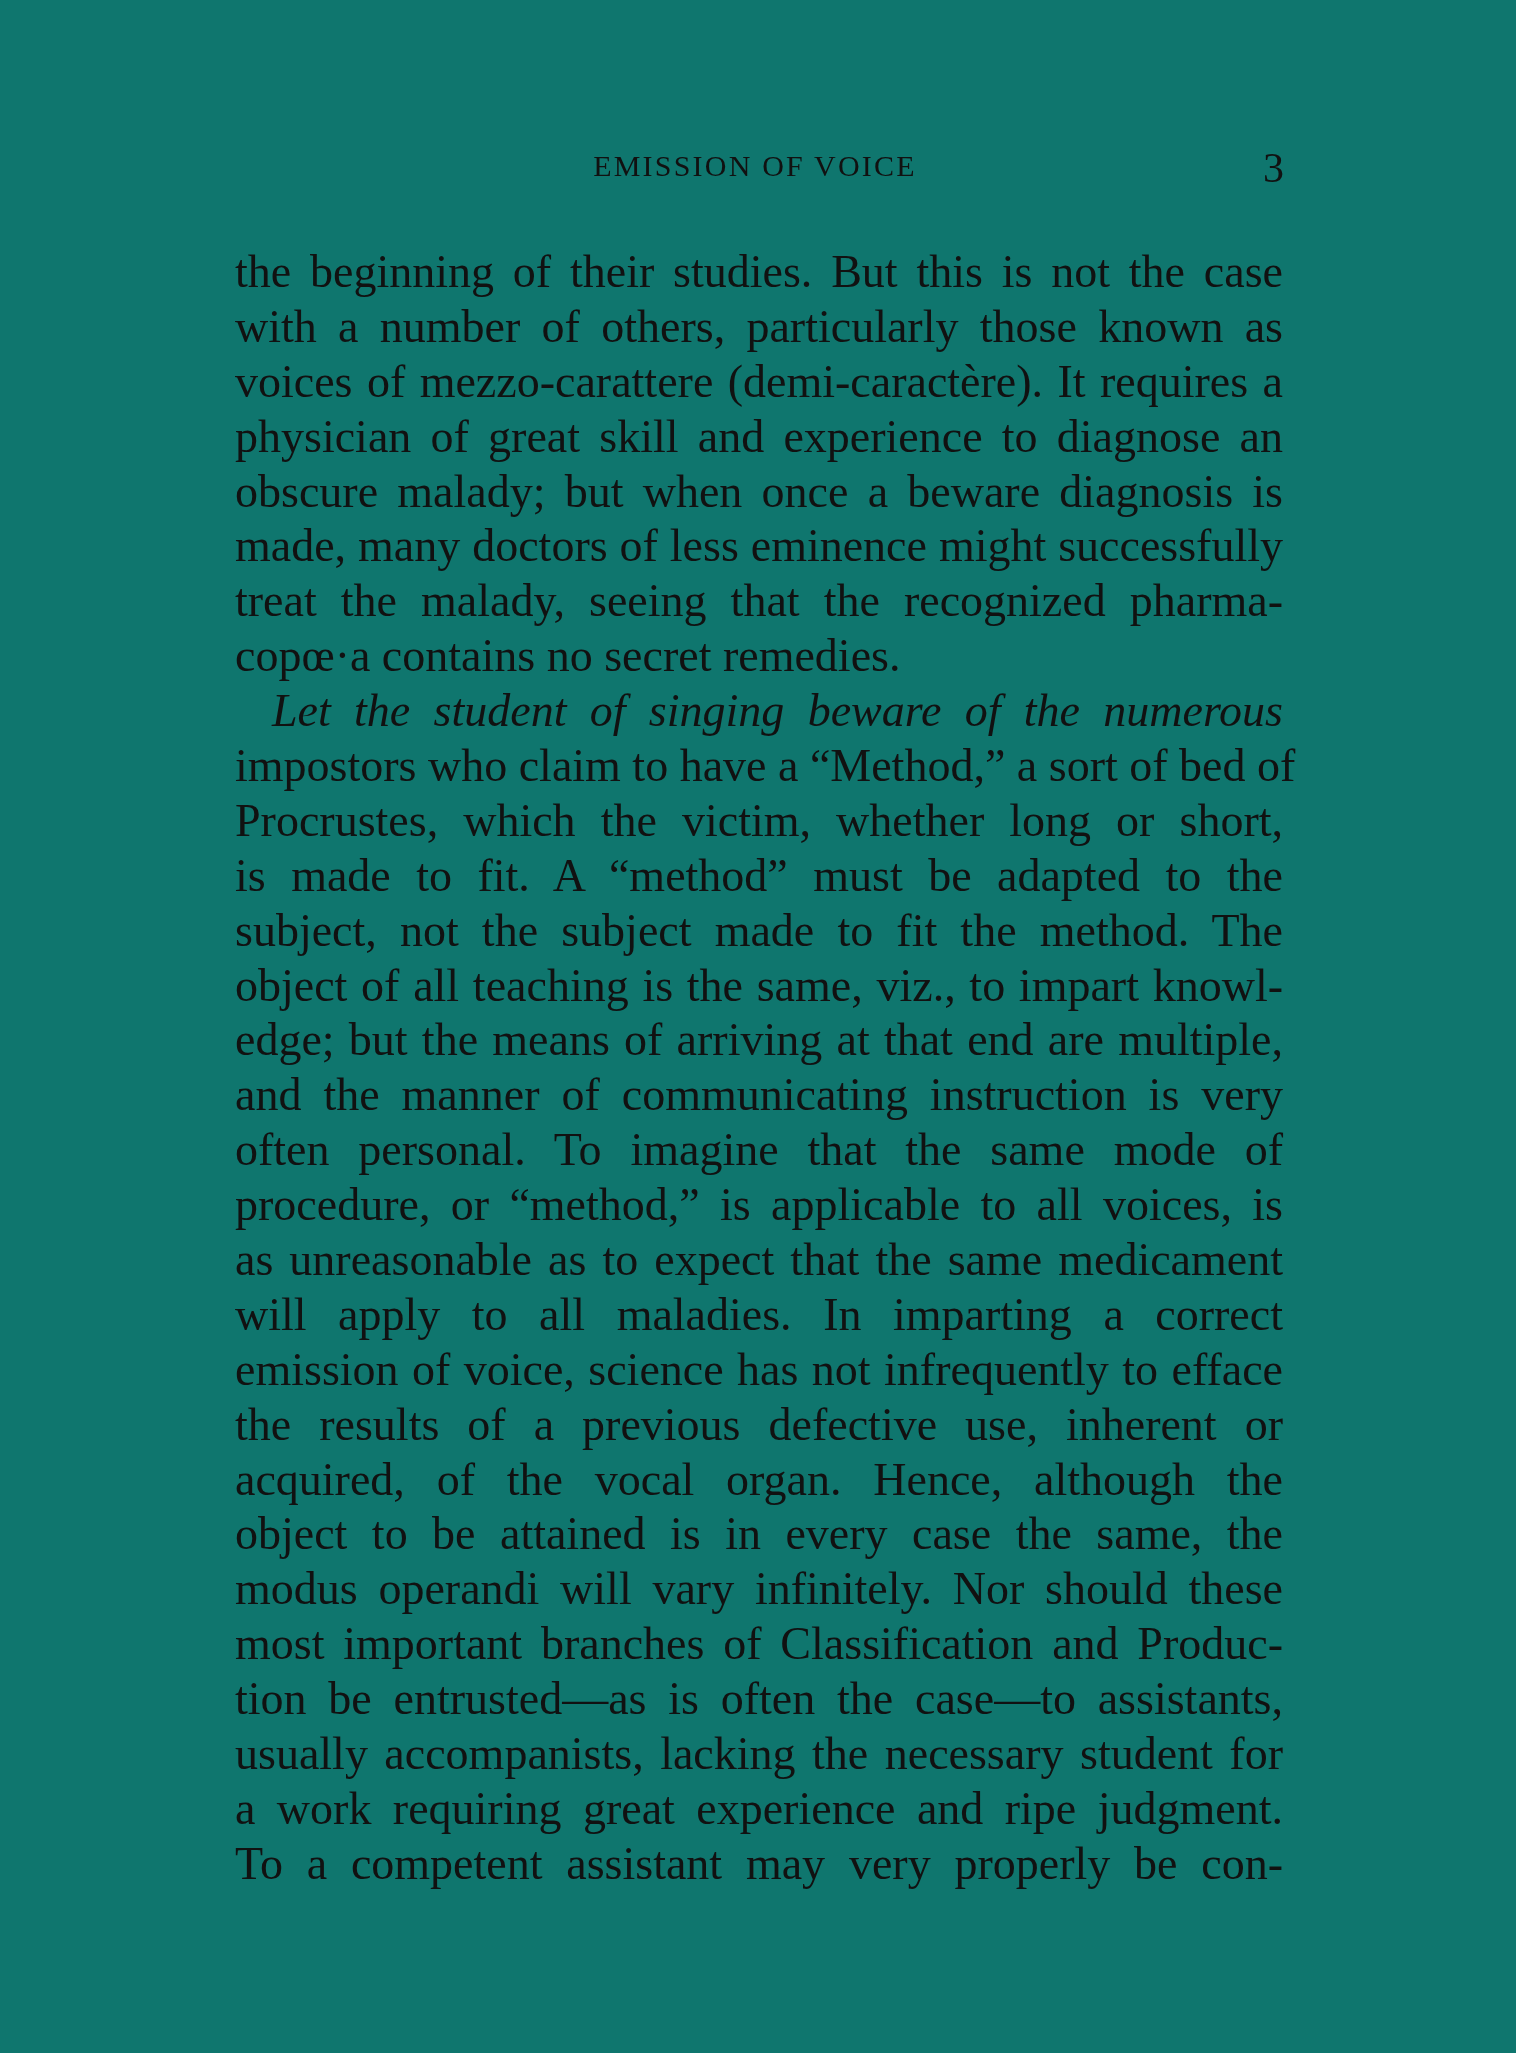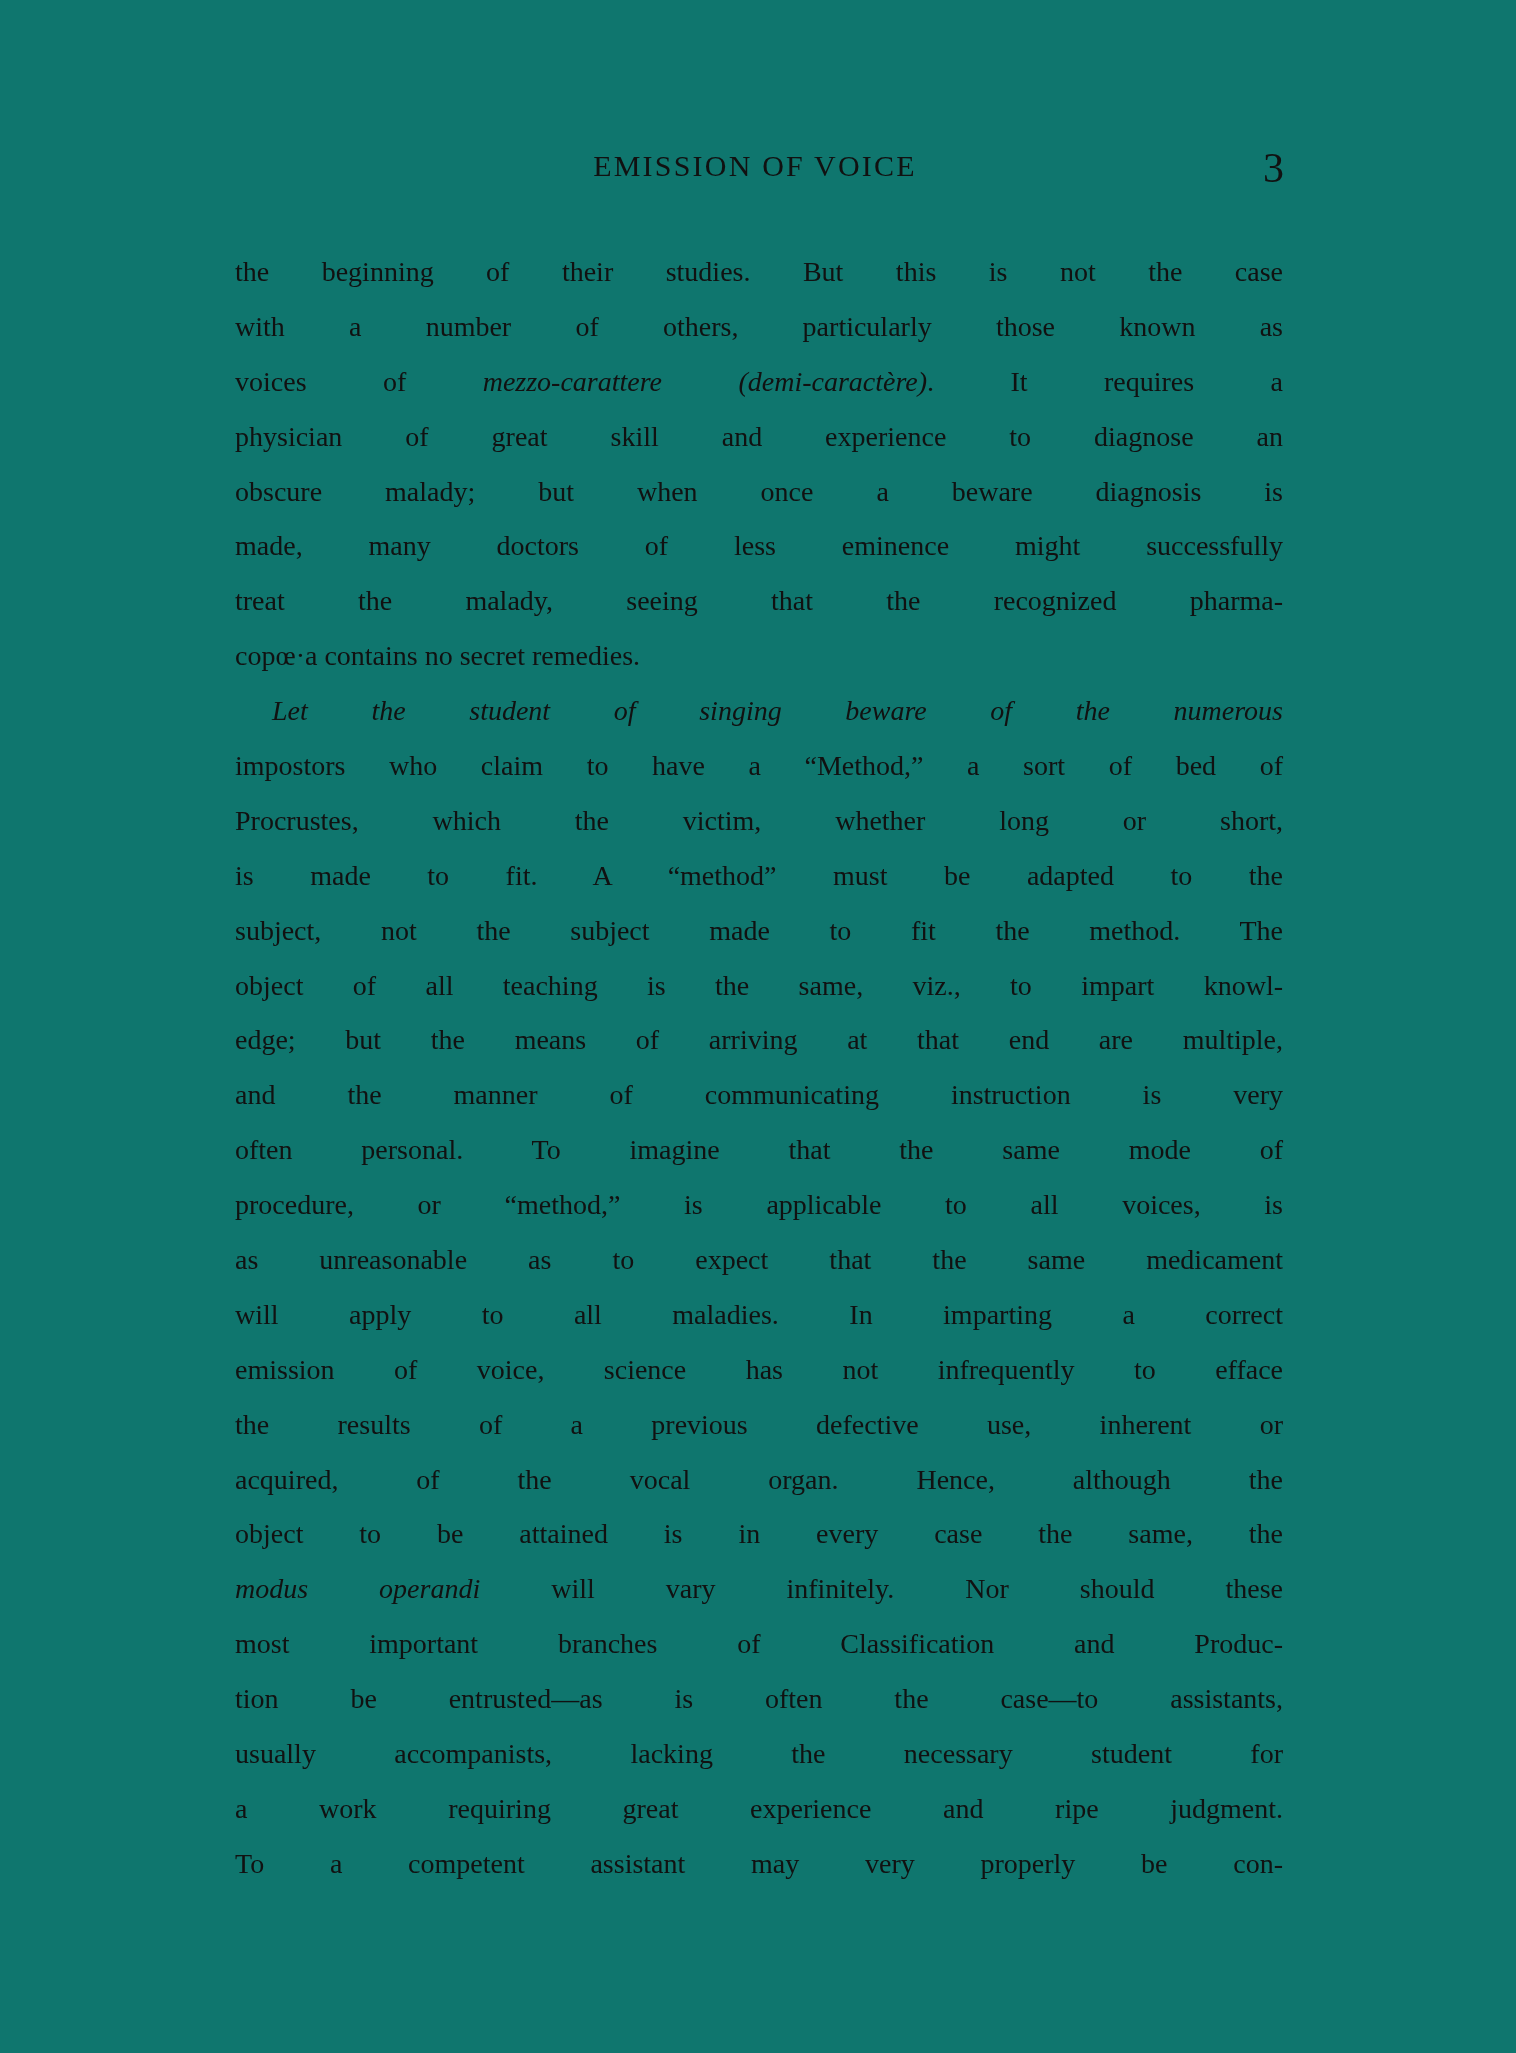--- a/index.html
+++ b/index.html
@@ -43,41 +43,40 @@
       width: 26px;
       font-size: 42px;
       line-height: 44px;
       text-align: right;
     }
     .body-text {
       position: absolute;
       left: 235px;
       top: 245px;
       width: 1048px;
-      font-size: 28px;
+      font-size: 46px;
       line-height: 54.9px;
       text-align: justify;
     }
     .line {
       display: block;
       height: 54.9px;
       white-space: nowrap;
       text-align: justify;
       text-align-last: justify;
       overflow: visible;
     }
     .line.indent {
       padding-left: 37px;
       font-style: italic;
     }
     .line.last {
       text-align-last: left;
     }
     .it {
-      font-style: italic;
     }
   </style>
 </head>
 <body>
 
 <div class="page">
   <div class="running-head">EMISSION OF VOICE</div>
   <div class="page-number">3</div>
 
   <div class="body-text" id="body-text">

